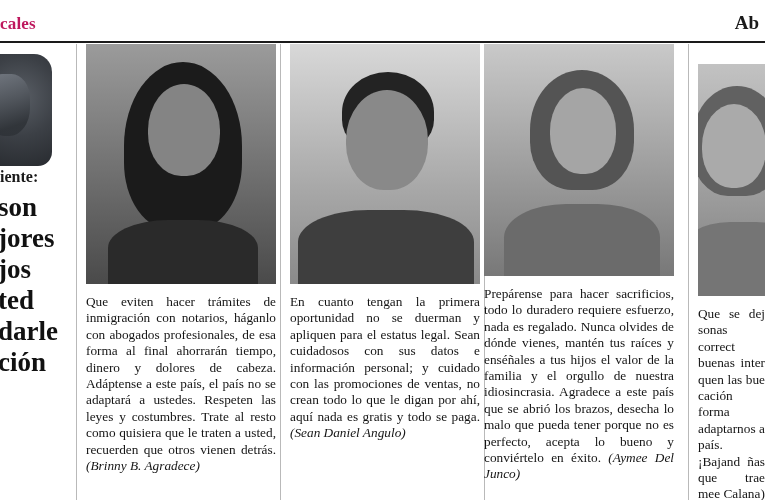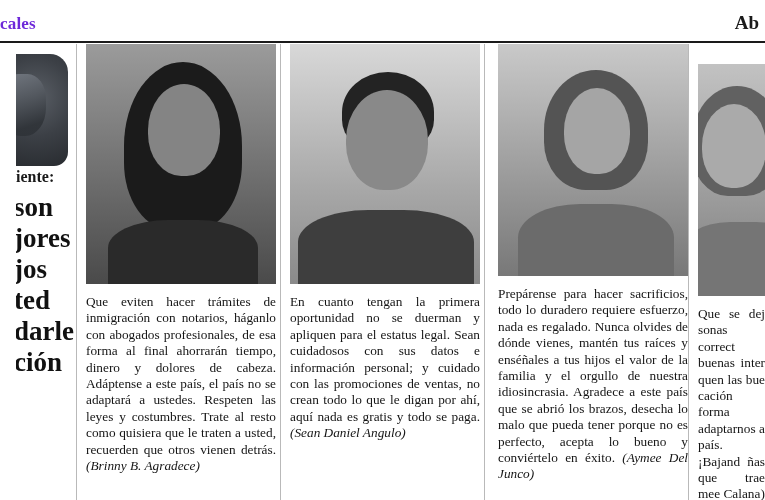--- a/index.html
+++ b/index.html
@@ -33,39 +33,39 @@
   }
 
   
   .header-left {
     position: absolute;
     left: 0;
     top: 14px;
     font-family: "Liberation Serif", serif;
     font-size: 17px;
     font-weight: bold;
-    color: #6d28d9;
+    color: #be185d;
     letter-spacing: 0.2px;
     white-space: nowrap;
   }
   .header-right {
     position: absolute;
     right: 6px;
     top: 12px;
     font-family: "Liberation Serif", serif;
     font-size: 19px;
     font-weight: bold;
     color: #1a1a1a;
     white-space: nowrap;
   }
 
   
   .left-col {
     position: absolute;
-    left: 16px;
+    left: 0;
     top: 44px;
     width: 74px;
     height: 332px;
     overflow: hidden;
     padding-left: 36px;
   }
   .left-photo {
     position: absolute;
     left: -34px;
     top: 10px;
@@ -124,21 +124,21 @@
   .vrule.v4 { left: 688px; }
 
   
   .col {
     position: absolute;
     top: 44px;
     width: 190px;
   }
   .col.c1 { left: 86px; }
   .col.c2 { left: 290px; }
-  .col.c3 { left: 498px; }
+  .col.c3 { left: 484px; }
   .col.c4 { left: 698px; width: 67px; overflow: hidden; margin-top: 20px; }
 
   .photo {
     width: 190px;
     height: 240px;
     background: #3a3a3a;
     overflow: hidden;
     position: relative;
     filter: grayscale(100%);
   }

